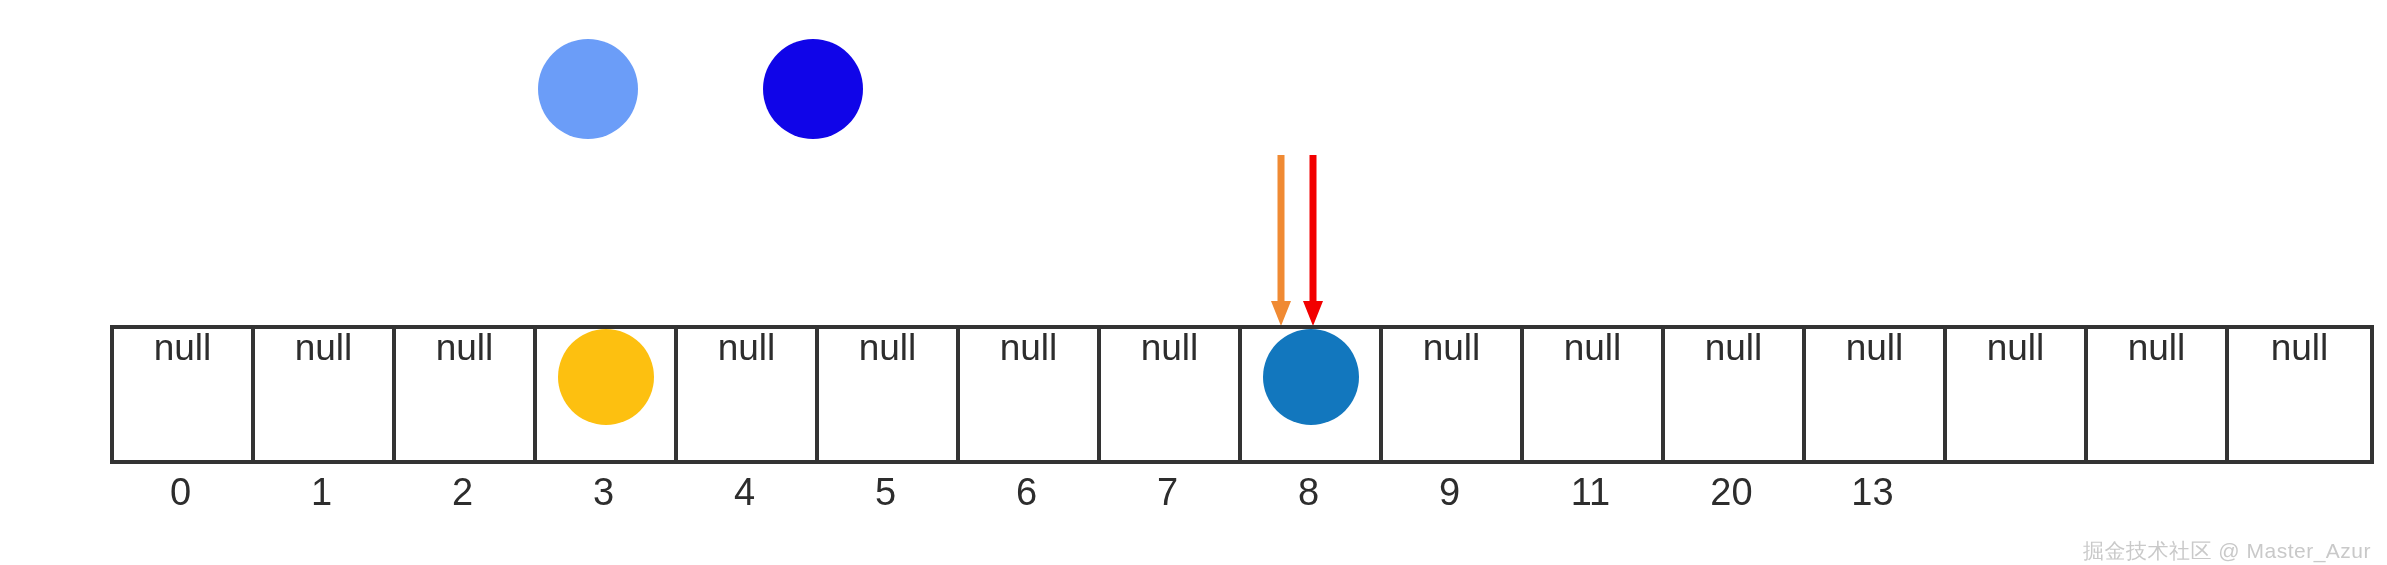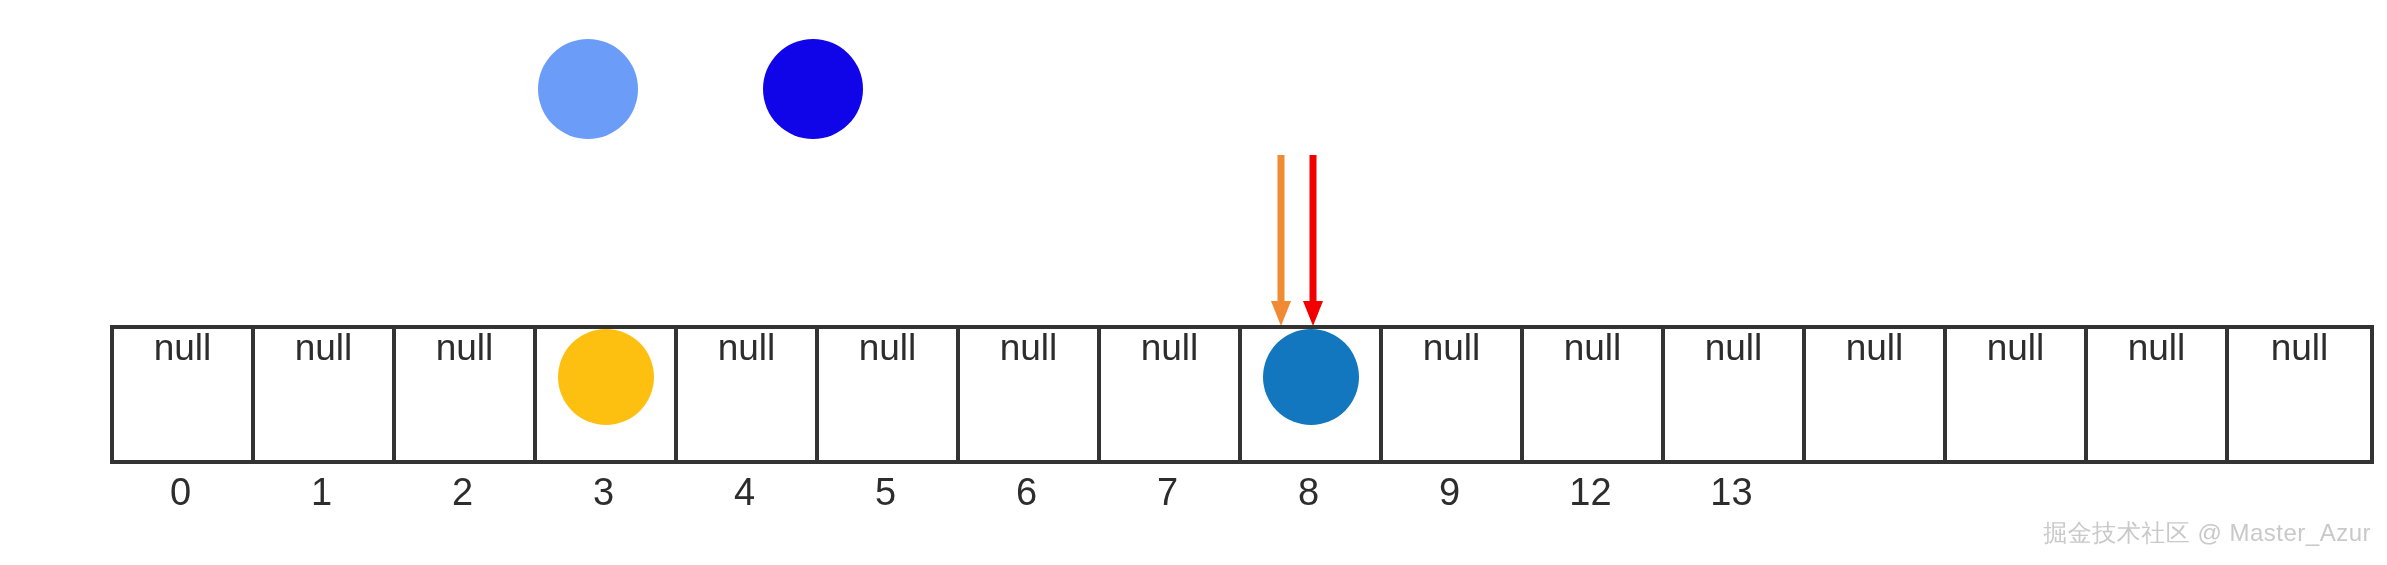--- a/index.html
+++ b/index.html
@@ -101,22 +101,22 @@
     font-size: 38px;
     color: #2d2d2d;
     font-family: "Liberation Sans", sans-serif;
     line-height: 1.1;
   }
 
   
   #watermark {
     position: absolute;
     right: 16px;
-    bottom: 16px;
-    font-size: 24px;
+    bottom: 0;
+    font-size: 21px;
     color: #c9c9c9;
     font-family: "Liberation Sans", sans-serif;
     white-space: nowrap;
     letter-spacing: 0.5px;
   }
 </style>
 </head>
 <body>
 
 <div id="stage">
@@ -194,19 +194,20 @@
     <div class="index-label">0</div>
     <div class="index-label">1</div>
     <div class="index-label">2</div>
     <div class="index-label">3</div>
     <div class="index-label">4</div>
     <div class="index-label">5</div>
     <div class="index-label">6</div>
     <div class="index-label">7</div>
     <div class="index-label">8</div>
     <div class="index-label">9</div>
-    <div class="index-label">12</div>
+    <div class="index-label">11</div>
+    <div class="index-label">20</div>
     <div class="index-label">13</div>
   </div>
 
   <div id="watermark" style="color: rgb(201, 201, 201);">掘金技术社区 @ Master_Azur</div>
 
 </div>
 
 </body></html>

